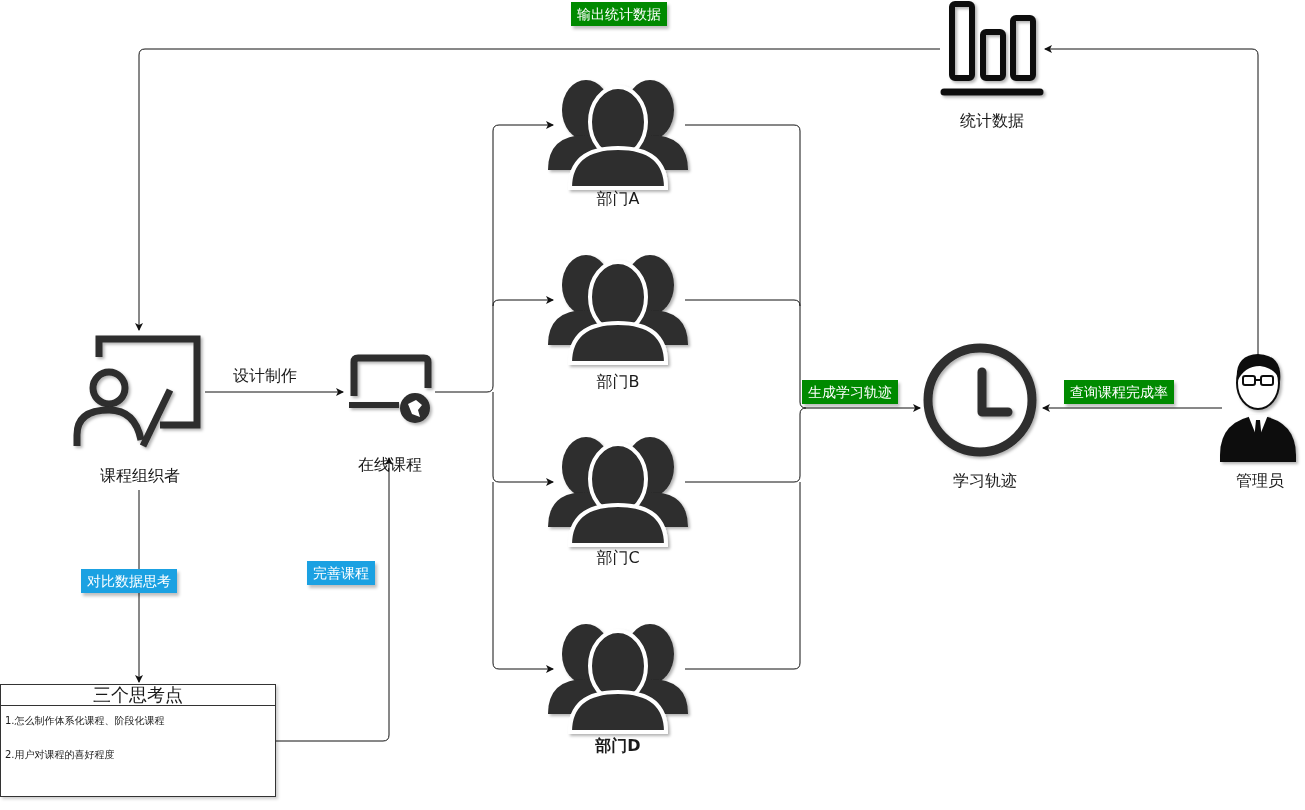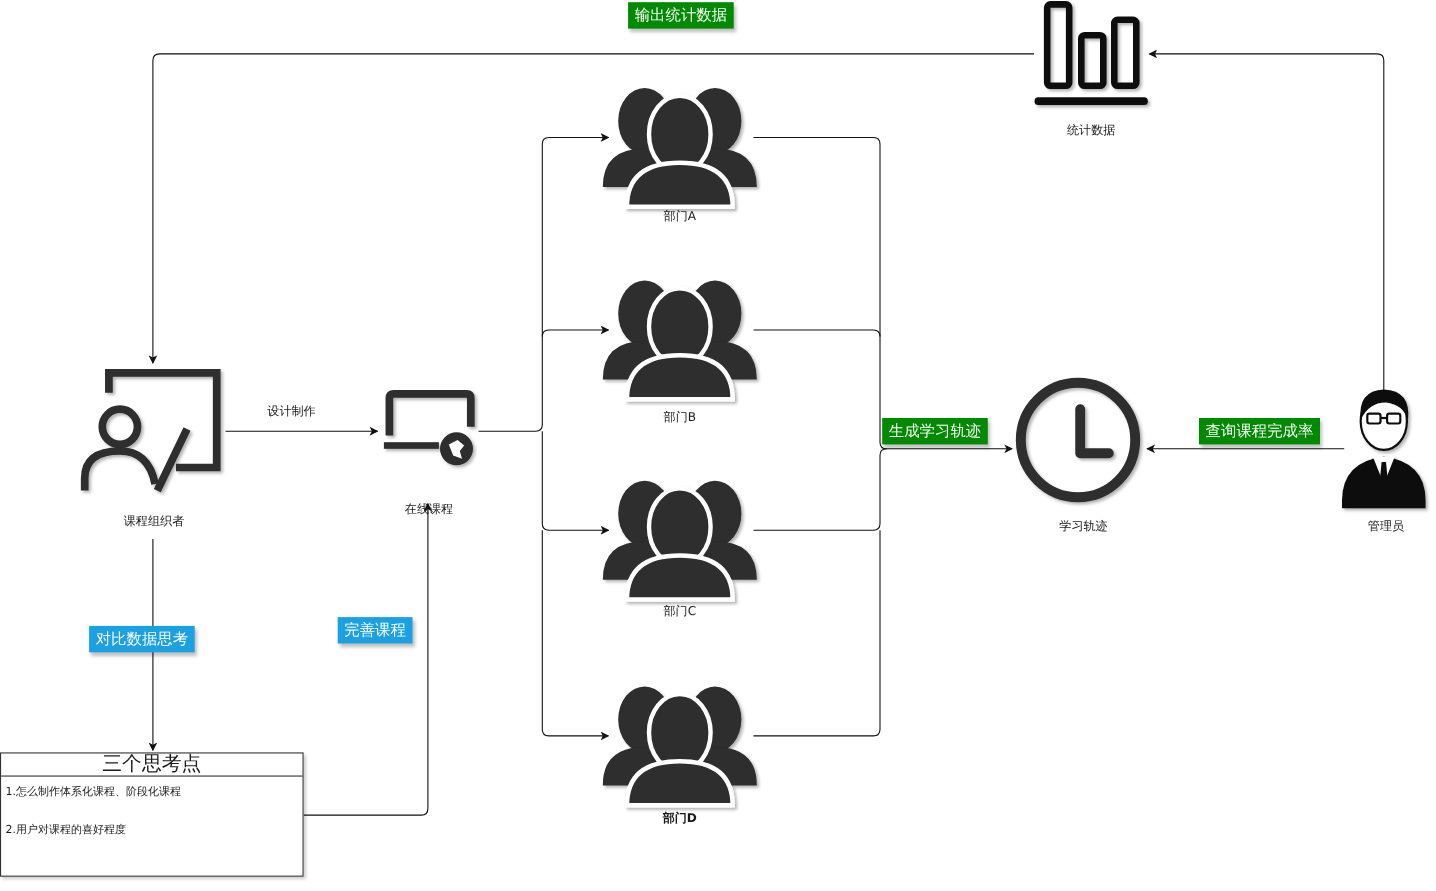--- a/index.html
+++ b/index.html
@@ -1,19 +1,19 @@
 <!DOCTYPE html>
 <html><head>
 <meta charset="utf-8">
 <style>
   html, body { margin:0; padding:0; background:#ffffff; }
   body { width:1305px; height:810px; position:relative; overflow:hidden;
          font-family:"DejaVu Sans","Liberation Sans",sans-serif; color:#1a1a1a; }
   #canvas { position:absolute; left:0; top:0; }
-  .lbl { position:absolute; font-size:11px; white-space:nowrap; text-align:center; }
+  .lbl { position:absolute; font-size:16px; white-space:nowrap; text-align:center; }
   .tag { position:absolute; font-size:14px; color:#fff; padding:2px 6px; line-height:20px;
          white-space:nowrap; box-shadow:2px 3px 3px rgba(0,0,0,0.25); }
   .tag.green { background:#008a00; }
   .tag.blue { background:#1ba1e2; }
   .box { position:absolute; left:0; top:684px; width:276px; height:113px; border:1px solid #333;
          background:#fff; box-sizing:border-box; box-shadow:2px 2px 3px rgba(0,0,0,0.2); }
   .box-title { height:20px; border-bottom:1px solid #333; text-align:center; font-size:18px; line-height:20px; }
   .box-item { font-size:10px; padding-left:4px; height:30px; line-height:30px; white-space:nowrap; }
 </style>
 </head>
@@ -119,21 +119,21 @@
 <div class="lbl" style="left:578px;top:189px;width:80px;text-align:center;">部门A</div>
 <div class="lbl" style="left:578px;top:372px;width:80px;">部门B</div>
 <div class="lbl" style="left:578px;top:548px;width:80px;">部门C</div>
 <div class="lbl" style="left:578px;top:736px;width:80px;font-weight:bold;">部门D</div>
 <div class="lbl" style="left:945px;top:471px;width:80px;">学习轨迹</div>
 <div class="lbl" style="left:1225px;top:471px;width:70px;">管理员</div>
 
 <div class="lbl" style="left:225px;top:366px;width:80px;">设计制作</div>
 <div class="tag green" style="left:571px;top:2px;">输出统计数据</div>
 <div class="tag green" style="left:802px;top:380px;">生成学习轨迹</div>
-<div class="tag green" style="left:1064px;top:380px;margin-left:26px;">查询课程完成率</div>
+<div class="tag green" style="left:1064px;top:380px;">查询课程完成率</div>
 <div class="tag blue" style="left:81px;top:569px;">对比数据思考</div>
 <div class="tag blue" style="left:307px;top:561px;">完善课程</div>
 
 <div class="box">
   <div class="box-title">三个思考点</div>
   <div class="box-item">1.怎么制作体系化课程、阶段化课程</div>
   <div class="box-item" style="margin-top:4px;">2.用户对课程的喜好程度</div>
 </div>
 
 </body></html>

